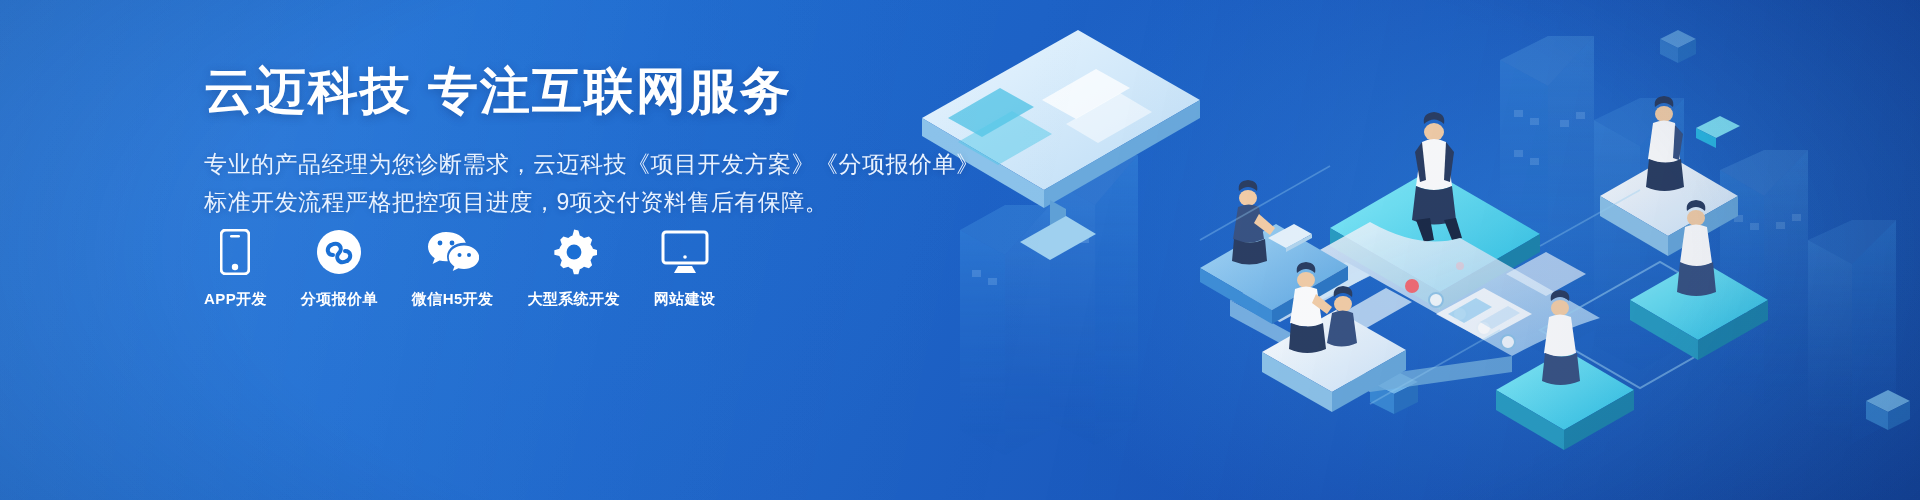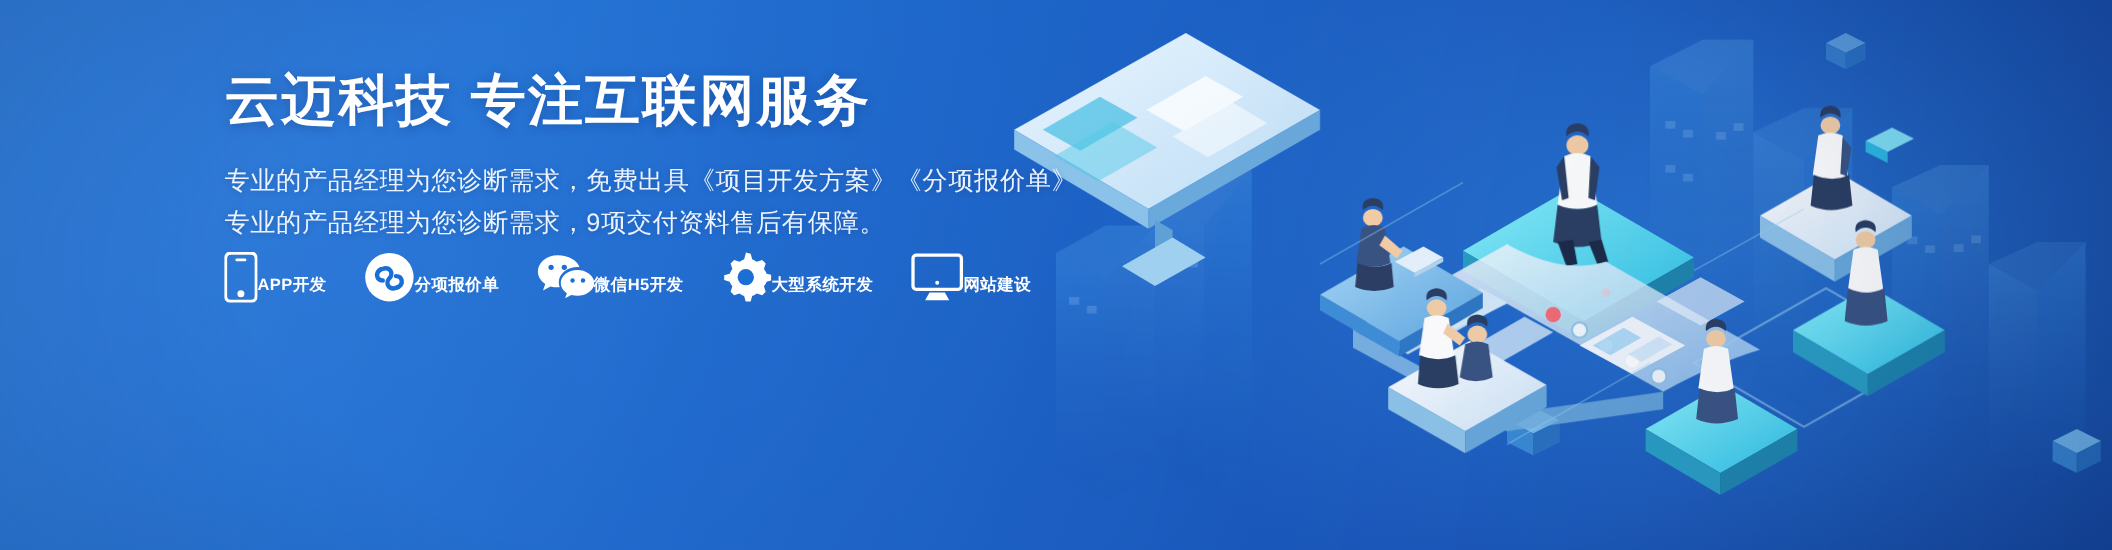--- a/index.html
+++ b/index.html
@@ -38,21 +38,21 @@
   }
   .sub{
     font-size:23px;line-height:34px;color:#eaf3ff;font-weight:400;
     letter-spacing:0.5px;white-space:nowrap;margin:0;
     text-shadow:0 1px 6px rgba(0,24,70,0.22);
   }
   .sub + .sub{margin-top:4px;}
 
   
   .services{position:absolute;left:204px;top:228px;display:flex;align-items:flex-start;}
-  .svc{display:flex;flex-direction:row;align-items:center;width:auto;margin-right:34px;}
+  .svc{display:flex;flex-direction:column;align-items:center;width:auto;margin-right:34px;}
   .svc:last-child{margin-right:0;}
   .svc-ico{height:48px;display:flex;align-items:center;justify-content:center;margin-bottom:14px;}
   .svc-ico svg{display:block;fill:#ffffff;}
   .svc-label{font-size:15px;color:#ffffff;font-weight:700;letter-spacing:0.4px;white-space:nowrap;}
 
   
   .art{position:absolute;right:0;top:0;width:1020px;height:500px;}
   .art svg{display:block;}
 </style>
 </head>
@@ -306,22 +306,22 @@
         <path d="M470 404 L600 330"></path>
       </g>
     </svg>
   </div>
 
   <div class="sheen"></div>
   <div class="vig"></div>
 
   <div class="copy">
     <h1 class="headline">云迈科技 专注互联网服务</h1>
-    <p class="sub">专业的产品经理为您诊断需求，免费出具《项目开发方案》《分项报价单》</p>
-    <p class="sub">专业的产品经理为您诊断需求，9项交付资料售后有保障。</p>
+    <p class="sub">专业的产品经理为您诊断需求，云迈科技《项目开发方案》《分项报价单》</p>
+    <p class="sub">标准开发流程严格把控项目进度，9项交付资料售后有保障。</p>
   </div>
 
   <div class="services">
 
     <div class="svc">
       <span class="svc-ico">
         <svg width="30" height="46" viewBox="0 0 30 46">
           <rect x="1" y="1" width="28" height="44" rx="5" ry="5" fill="none" stroke="#ffffff" stroke-width="3"></rect>
           <rect x="10" y="6" width="10" height="2.6" rx="1.3" fill="#ffffff"></rect>
           <circle cx="15" cy="38" r="3.2" fill="#ffffff"></circle>

